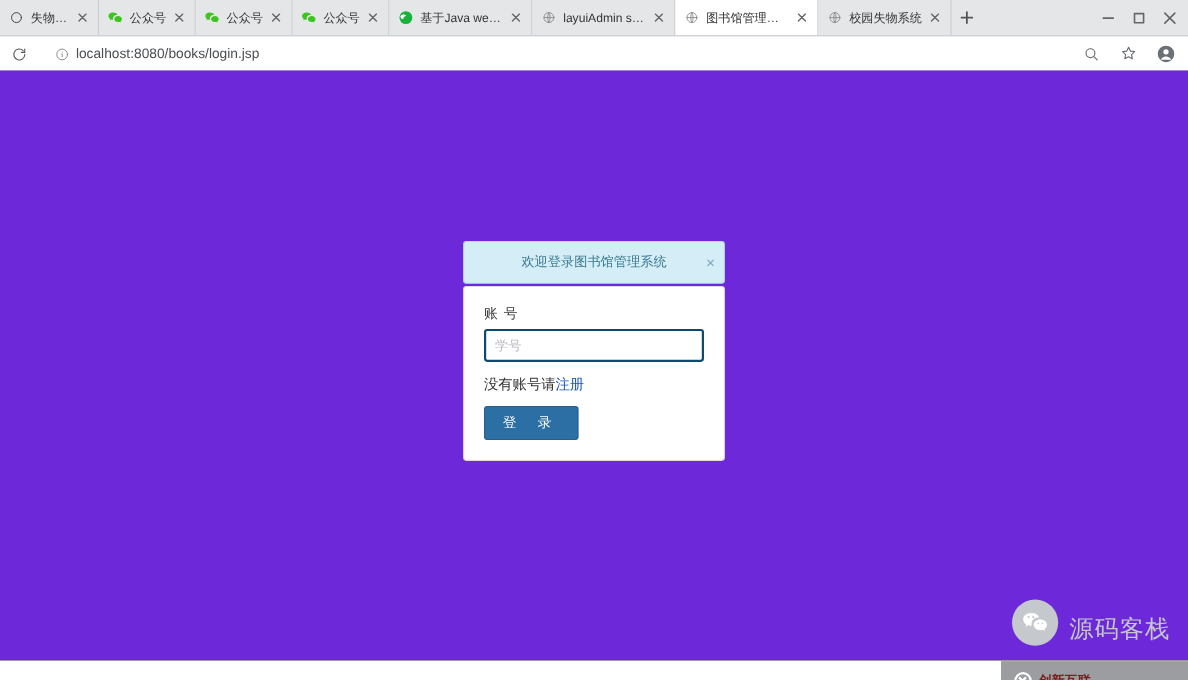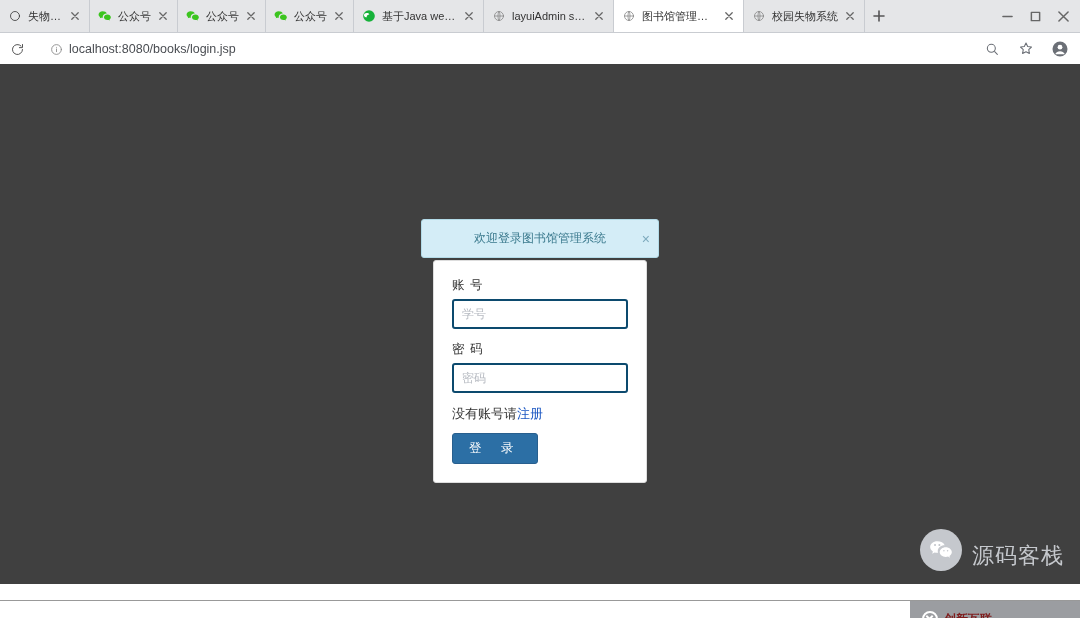--- a/index.html
+++ b/index.html
@@ -38,25 +38,25 @@
   .newtab{width:28px;display:flex;align-items:center;justify-content:center;color:#555}
   .winctrls{display:flex;align-items:center;gap:14px;padding:0 10px;color:#666}
   .winctrls span{display:flex;align-items:center;justify-content:center;width:14px;height:14px}
   
   .addrbar{height:var(--addr-h);background:var(--addr-bg);display:flex;align-items:center;padding:0 10px 0 6px;border-bottom:1px solid #e3e4e6;gap:22px}
   .addrbar .navicon{width:22px;height:22px;display:flex;align-items:center;justify-content:center;color:#555}
   .addrbar .urlwrap{display:flex;align-items:center;flex:1;gap:6px;font-size:12.5px;color:#4a4d52}
   .addrbar .actions{display:flex;align-items:center;gap:14px;color:#6b6f76}
   .addrbar .actions span{display:flex;align-items:center;justify-content:center;width:20px;height:20px}
   
-  .vp{position:absolute;left:0;right:0;top:calc(var(--tab-h) + var(--addr-h));bottom:16px;background:#404040}
+  .vp{position:absolute;left:0;right:0;top:calc(var(--tab-h) + var(--addr-h));bottom:0;background:#6d28d9}
   
   .login-alert{position:absolute;left:50%;top:219px;transform:translateX(-50%);width:238px;background:var(--alert-bg);border:1px solid var(--alert-border);border-radius:3px;color:var(--alert-text);font-size:12px;text-align:center;padding:10px 10px;box-sizing:border-box}
   .login-alert .xclose{position:absolute;right:8px;top:50%;transform:translateY(-50%);color:#7daabd;font-size:14px;line-height:1}
-  .login-panel{position:absolute;left:50%;top:259px;transform:translateX(-50%);width:214px;background:var(--panel-bg);border:1px solid var(--panel-border);border-radius:3px;padding:16px 18px 18px;box-sizing:border-box}
+  .login-panel{position:absolute;left:50%;top:259px;transform:translateX(-50%);width:238px;background:var(--panel-bg);border:1px solid var(--panel-border);border-radius:3px;padding:16px 18px 18px;box-sizing:border-box}
   .field{margin-bottom:12px}
   .field label{display:block;font-size:12.5px;color:#333;margin-bottom:5px;letter-spacing:1px}
   .field input{width:100%;box-sizing:border-box;height:26px;border:2px solid #0c4a6e;border-radius:3px;padding:13px 8px;font-size:12px;color:#444}
   .field input::placeholder{color:#b6bac1}
   .reg-row{font-size:13px;color:#333;margin:2px 0 10px}
   .reg-row a{color:var(--link);text-decoration:none}
   .login-btn{display:inline-block;background:var(--btn-bg);color:var(--btn-text);border:1px solid #285f8e;border-radius:3px;padding:6px 16px;font-size:12.5px;letter-spacing:8px;cursor:pointer}
   
   .ctx{position:absolute;left:152px;top:459px;width:104px;background:var(--ctx-bg);border:1px solid var(--ctx-border);box-shadow:var(--ctx-shadow);border-radius:2px;padding:4px 0;font-size:11px;color:#333}
   .ctx .item{padding:4px 10px 4px 22px;white-space:nowrap;position:relative}
@@ -267,24 +267,20 @@
     <div class="login-alert" style="top:155px">
       <span>欢迎登录图书馆管理系统</span>
       <span class="xclose">×</span>
     </div>
 
     <div class="login-panel" style="top:196px">
       <div class="field">
         <label>账 号</label>
         <input type="text" placeholder="学号" style="">
       </div>
-      <div class="field">
-        <label>密 码</label>
-        <input type="password" placeholder="密码" style="">
-      </div>
       <div class="reg-row">
         <span>没有账号请</span><a href="#">注册</a>
       </div>
       <button class="login-btn">登   录</button>
     </div>
 
 
     <div class="wm-wechat">
       <span class="circle">
         <svg viewBox="0 0 24 24">

